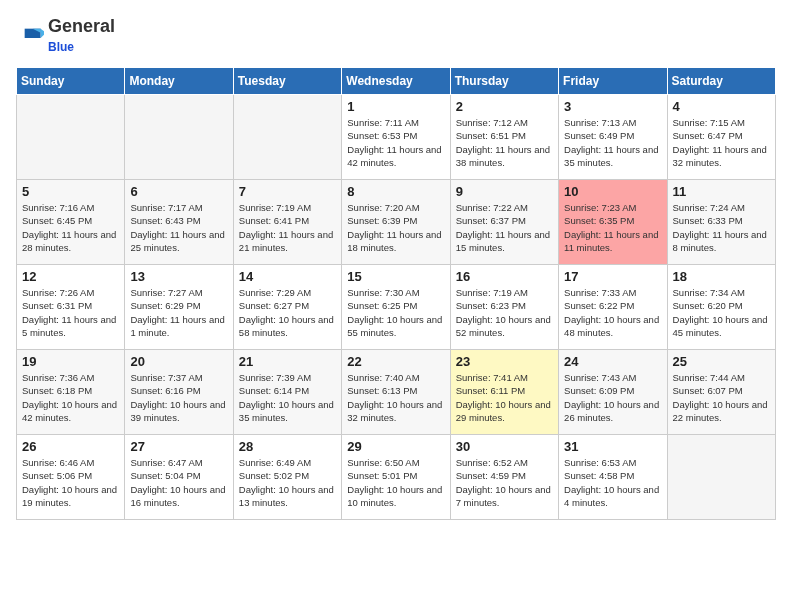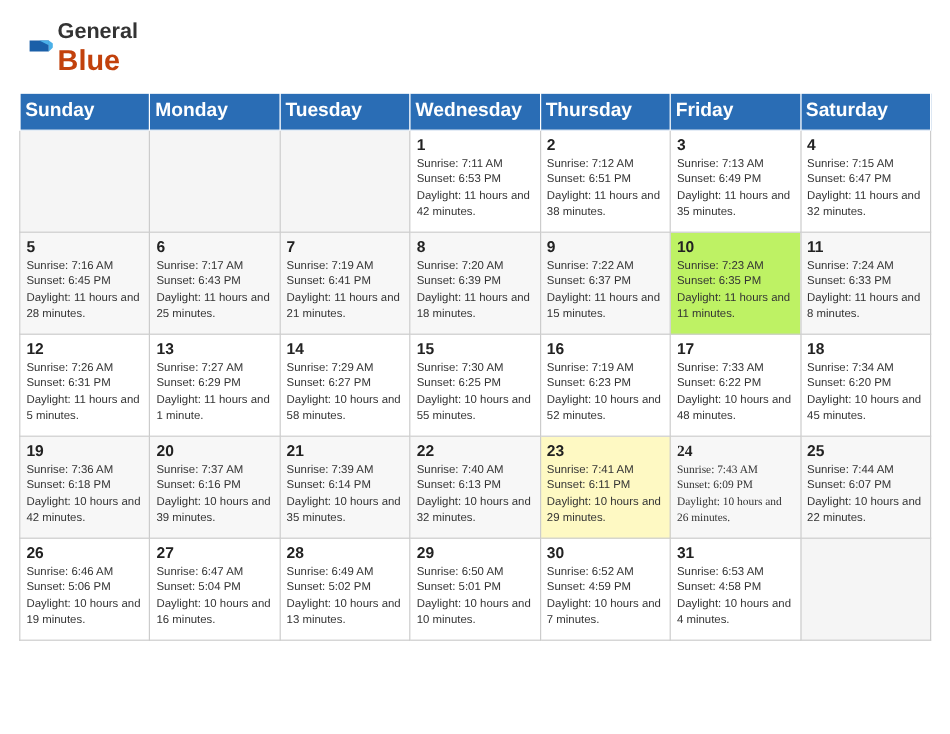--- a/index.html
+++ b/index.html
@@ -38,21 +38,21 @@
       color: #444;
     }
     table {
       width: 100%;
       border-collapse: collapse;
       table-layout: fixed;
     }
     th {
       background-color: #2a6db5;
       color: #fff;
-      font-size: 16px;
+      font-size: 12px;
       font-weight: bold;
       padding: 6px 4px;
       text-align: left;
       border: 1px solid #fff;
     }
     td {
       border: 1px solid #ccc;
       vertical-align: top;
       padding: 4px 5px;
       font-size: 9.5px;
@@ -85,21 +85,21 @@
 
 <div class="header">
   <div class="logo">
     <svg class="logo-icon" viewBox="0 0 40 30">
       <polygon points="12,4 36,4 36,18 12,18" fill="#1a5fa8"></polygon>
       <polygon points="24,4 36,4 36,10" fill="#4ab0e8"></polygon>
       <polygon points="36,4 44,10 36,18" fill="#4ab0e8"></polygon>
     </svg>
     <div>
       <span style="font-size:18px;font-weight:bold;color:#333;">General</span><br>
-      <span style="font-size:24px;font-weight:bold;color:#c2410c;">Blue</span>
+      <span style="font-size:12px;font-weight:bold;color:#1d4ed8;">Blue</span>
     </div>
   </div>
 </div>
 
 <table>
   <thead>
     <tr>
     <th>Sunday</th>
         <th>Monday</th>
         <th>Tuesday</th>
@@ -181,21 +181,21 @@
         </div>
       </td>
         <td style="background: rgb(247, 247, 247);">
         <span class="day-number">9</span>
         <div class="day-info">
           <span>Sunrise: 7:22 AM</span><br>
           <span>Sunset: 6:37 PM</span><br>
           <span>Daylight: 11 hours and 15 minutes.</span>
         </div>
       </td>
-        <td style="background: #bef264;">
+        <td style="background: #fca5a5;">
         <span class="day-number">10</span>
         <div class="day-info">
           <span>Sunrise: 7:23 AM</span><br>
           <span>Sunset: 6:35 PM</span><br>
           <span>Daylight: 11 hours and 11 minutes.</span>
         </div>
       </td>
         <td style="background: rgb(247, 247, 247);">
         <span class="day-number">11</span>
         <div class="day-info">
@@ -297,21 +297,21 @@
         </div>
       </td>
         <td style="background: #fef9c3;">
         <span class="day-number">23</span>
         <div class="day-info">
           <span>Sunrise: 7:41 AM</span><br>
           <span>Sunset: 6:11 PM</span><br>
           <span>Daylight: 10 hours and 29 minutes.</span>
         </div>
       </td>
-        <td style="background: rgb(247, 247, 247); font-family: Liberation Serif, serif;">
+        <td style="background: rgb(247, 247, 247);">
         <span class="day-number">24</span>
         <div class="day-info">
           <span>Sunrise: 7:43 AM</span><br>
           <span>Sunset: 6:09 PM</span><br>
           <span>Daylight: 10 hours and 26 minutes.</span>
         </div>
       </td>
         <td style="background: rgb(247, 247, 247);">
         <span class="day-number">25</span>
         <div class="day-info">

